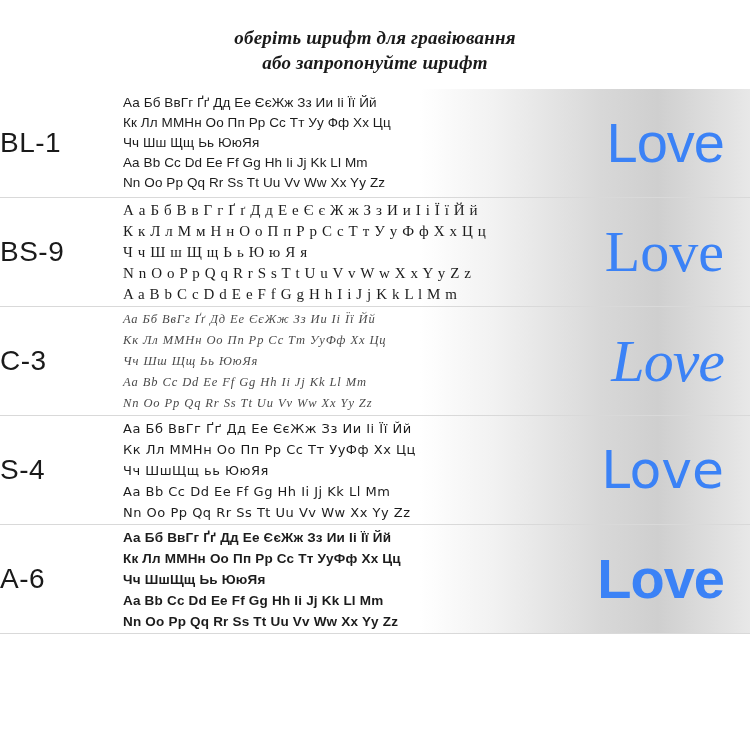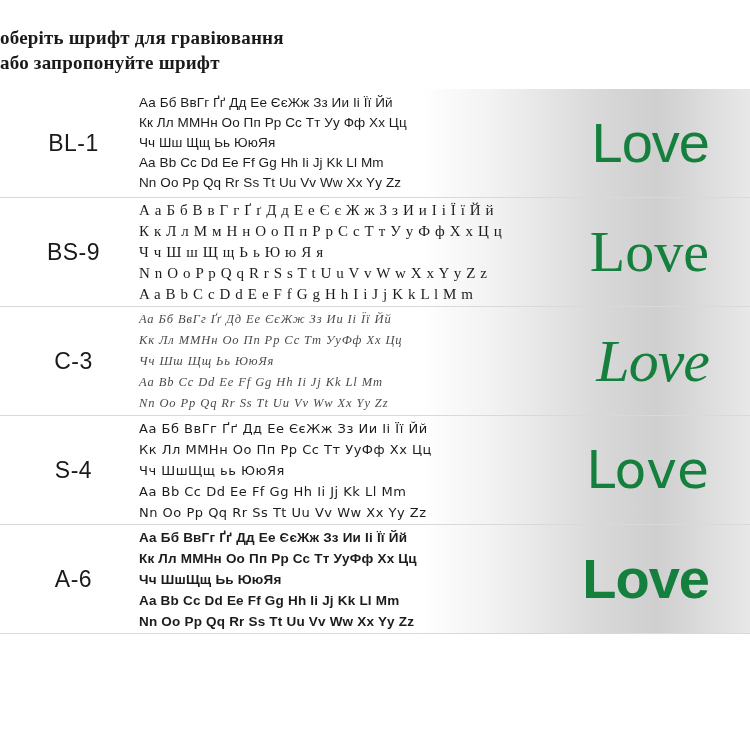--- a/index.html
+++ b/index.html
@@ -14,23 +14,24 @@
     color: #222;
     overflow: hidden;
   }
   .page {
     position: relative;
     width: 750px;
     height: 750px;
     background: #ffffff;
   }
   .heading {
-    text-align: left;
+    text-align: center;
     padding-top: 26px;
     line-height: 1.3;
+    font-style: italic;
   }
   .heading .line {
     font-family: "Liberation Serif", serif;
     font-weight: bold;
     font-size: 19px;
     color: #1a1a1a;
     letter-spacing: 0.2px;
   }
   .rows {
     margin-top: 14px;
@@ -45,27 +46,26 @@
   }
   .font-row:first-child {
     border-top: none;
   }
   .row-sep-bottom {
     border-bottom: 1px solid #d9d9d9;
   }
   .code-cell {
     width: 115px;
     flex: 0 0 115px;
-    text-align: center;
-    font-family: "Liberation Sans", sans-serif;
-    font-size: 23px;
+    text-align: left;
+    font-family: "Liberation Sans", sans-serif;
+    font-size: 28px;
     color: #1a1a1a;
     letter-spacing: 0.5px;
     z-index: 3;
-    padding-left: 16px;
   }
   .sample-cell {
     flex: 1 1 auto;
     padding-right: 6px;
     z-index: 3;
     margin-left: 8px;
   }
   .sample-line {
     white-space: nowrap;
     color: #1c1c1c;
@@ -74,24 +74,24 @@
     position: absolute;
     right: 0;
     top: 0;
     bottom: 0;
     width: 330px;
     background: linear-gradient(to right, #ffffff 0%, #f2f2f2 22%, #d8d8d8 55%, #cfcfcf 72%, #e8e8e8 100%);
     z-index: 1;
   }
   .love {
     position: absolute;
-    right: 41px;
+    right: 26px;
     top: 50%;
     transform: translateY(-50%);
-    color: #15803d;
+    color: #3b82f6;
     z-index: 2;
     line-height: 1;
     user-select: none;
   }
 
   
   .f-bl1 .sample-line {
     font-family: "Liberation Sans", sans-serif;
     font-size: 13.5px;
     line-height: 20px;

